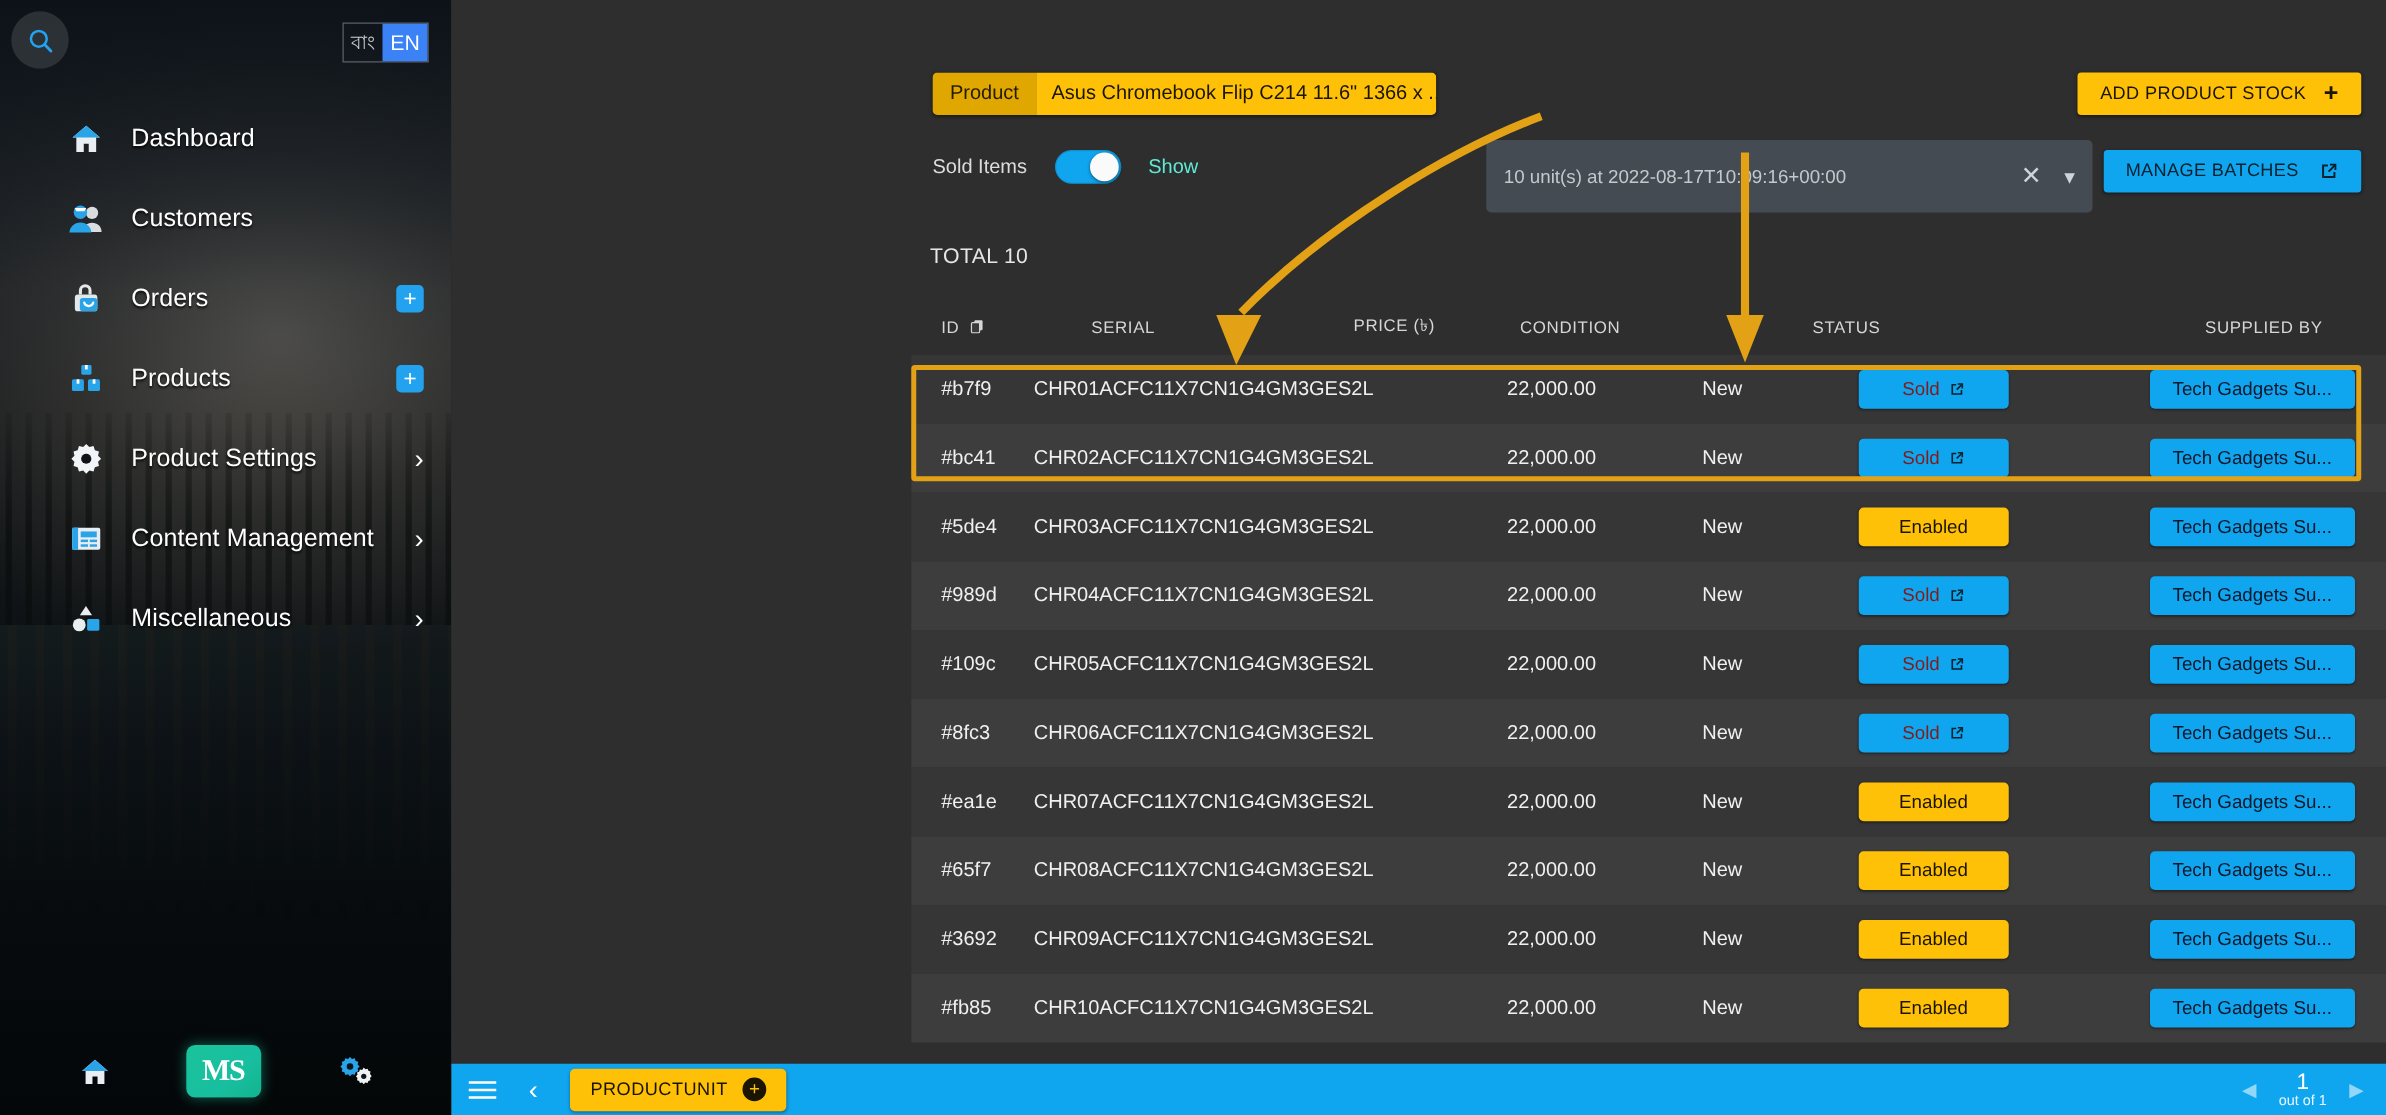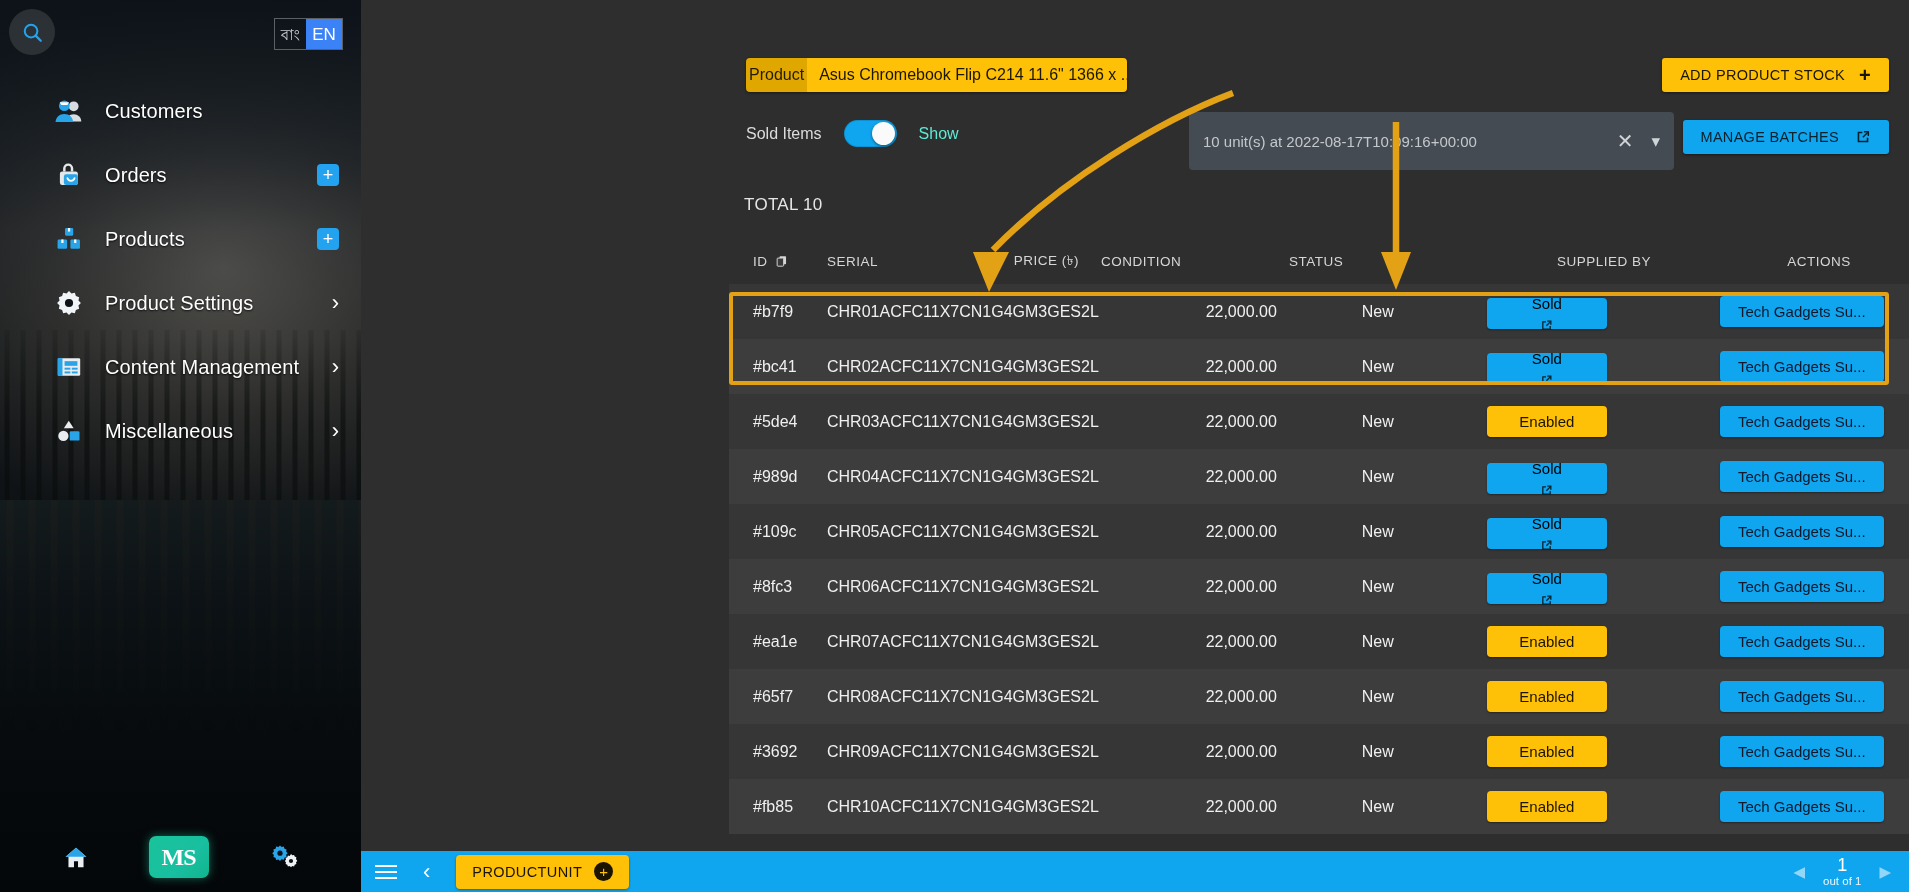--- a/index.html
+++ b/index.html
@@ -129,21 +129,21 @@
 
   .content { position: relative; padding: 0 0 0 0; height: 809px; }
 
   .product-chip {
     position: absolute; left: 385px; top: 58px;
     display: flex; height: 34px; border-radius: 4px; overflow: hidden;
     box-shadow: 0 1px 3px rgba(0,0,0,.45); cursor: pointer;
   }
   .product-chip-key {
     background: #e0a700; color: #231c00; font-size: 16px;
-    display: flex; align-items: center; padding: 0 3px;
+    display: flex; align-items: center; padding: 0 14px;
   }
   .product-chip-val {
     background: #ffc107; color: #1b1600; font-size: 16px;
     display: flex; align-items: center; padding: 0 12px; max-width: 320px;
     white-space: nowrap; overflow: hidden;
   }
 
   .sold-row { position: absolute; left: 385px; top: 120px; display: flex; align-items: center; gap: 22px; }
   .sold-label { color: #dcdcdc; font-size: 16px; }
   .toggle {
@@ -183,21 +183,21 @@
   }
 
   .total-label {
     position: absolute; left: 383px; top: 195px;
     color: #e6e6e6; font-size: 17px; letter-spacing: .3px;
   }
 
   
   .table { position: absolute; left: 368px; right: 0; top: 238px; }
   .trow { display: flex; align-items: center; height: 55px; }
-  .thead { height: 46px; color: #d6d6d6; font-size: 13.5px; letter-spacing: .5px; }
+  .thead { height: 46px; color: #d6d6d6; font-size: 13.5px; letter-spacing: .5px; gap: 46px; }
   .tbody-row { background: #363636; }
   .tbody-row.alt { background: #3d3d3d; }
 
   .c-id     { flex: 0 0 94px;  padding-left: 24px; }
   .c-serial { flex: 1 1 auto;  padding-left: 4px; }
   .c-price  { flex: 0 0 200px; text-align: right; padding-right: 22px; }
   .c-cond   { flex: 0 0 158px; text-align: center; }
   .c-status { flex: 0 0 220px; padding-left: 30px; }
   .c-supp   { flex: 0 0 250px; display:flex; justify-content:center; }
   .c-act    { flex: 0 0 180px; display: flex; align-items: center; justify-content: center; gap: 40px; }
@@ -208,21 +208,21 @@
   .thead .c-supp  { justify-content:center; }
   .thead .c-act   { justify-content:center; }
 
   .cell { color: #f0f0f0; font-size: 16px; white-space: nowrap; }
 
   .badge {
     display: inline-flex; align-items: center; justify-content: center; gap: 7px;
     height: 31px; min-width: 120px; padding: 0 12px; border-radius: 4px;
     font-size: 15px; cursor: pointer; box-shadow: 0 1px 2px rgba(0,0,0,.4);
   }
-  .badge-sold { background: #10a6ef; color: #000000; flex-direction: column; }
+  .badge-sold { background: #10a6ef; color: #7f1d1d; }
   .badge-enabled { background: #ffc107; color: #1b1500; }
   .badge-supplier {
     background: #10a6ef; color: #0f172a; min-width: 164px;
     white-space: nowrap; overflow: hidden;
   }
 
   .row-highlight {
     position: absolute; left: 368px; right: 20px; top: 292px; height: 93px;
     border: 4px solid #e3a116; border-radius: 3px; pointer-events: none; z-index: 6;
   }
@@ -281,20 +281,29 @@
         </svg>
       </div>
 
       <div class="lang-switch">
         <div class="lang-opt">বাং</div>
         <div class="lang-opt active">EN</div>
       </div>
 
       <nav class="nav">
 
+        <div class="nav-item">
+          <span class="nav-icon">
+            <svg width="32" height="28" viewBox="0 0 24 24">
+                <path d="M12 3L2.6 11.1h2.6V21h5.1v-5.6h3.4V21h5.1v-9.9h2.6z" fill="#e9eef2"></path>
+                <path d="M12 3L2.6 11.1h18.8z" fill="#2aa4e8"></path>
+              </svg>
+          </span>
+          <span class="nav-label">Dashboard</span>
+        </div>
 
         <div class="nav-item">
           <span class="nav-icon">
             <svg width="32" height="28" viewBox="0 0 26 24">
               <circle cx="17" cy="8" r="4.2" fill="#d9dde0"></circle>
                 <path d="M10.5 21c0-3.6 2.9-6.2 6.5-6.2s6.5 2.6 6.5 6.2z" fill="#d9dde0"></path>
               <circle cx="9" cy="7.5" r="4.6" fill="#2aa4e8"></circle>
                 <path d="M1.5 21.5c0-4 3.4-7 7.5-7s7.5 3 7.5 7z" fill="#2aa4e8"></path>
               <path d="M5 4.6h8l-1.3 2.2H6.3z" fill="#fff"></path>
             </svg>

